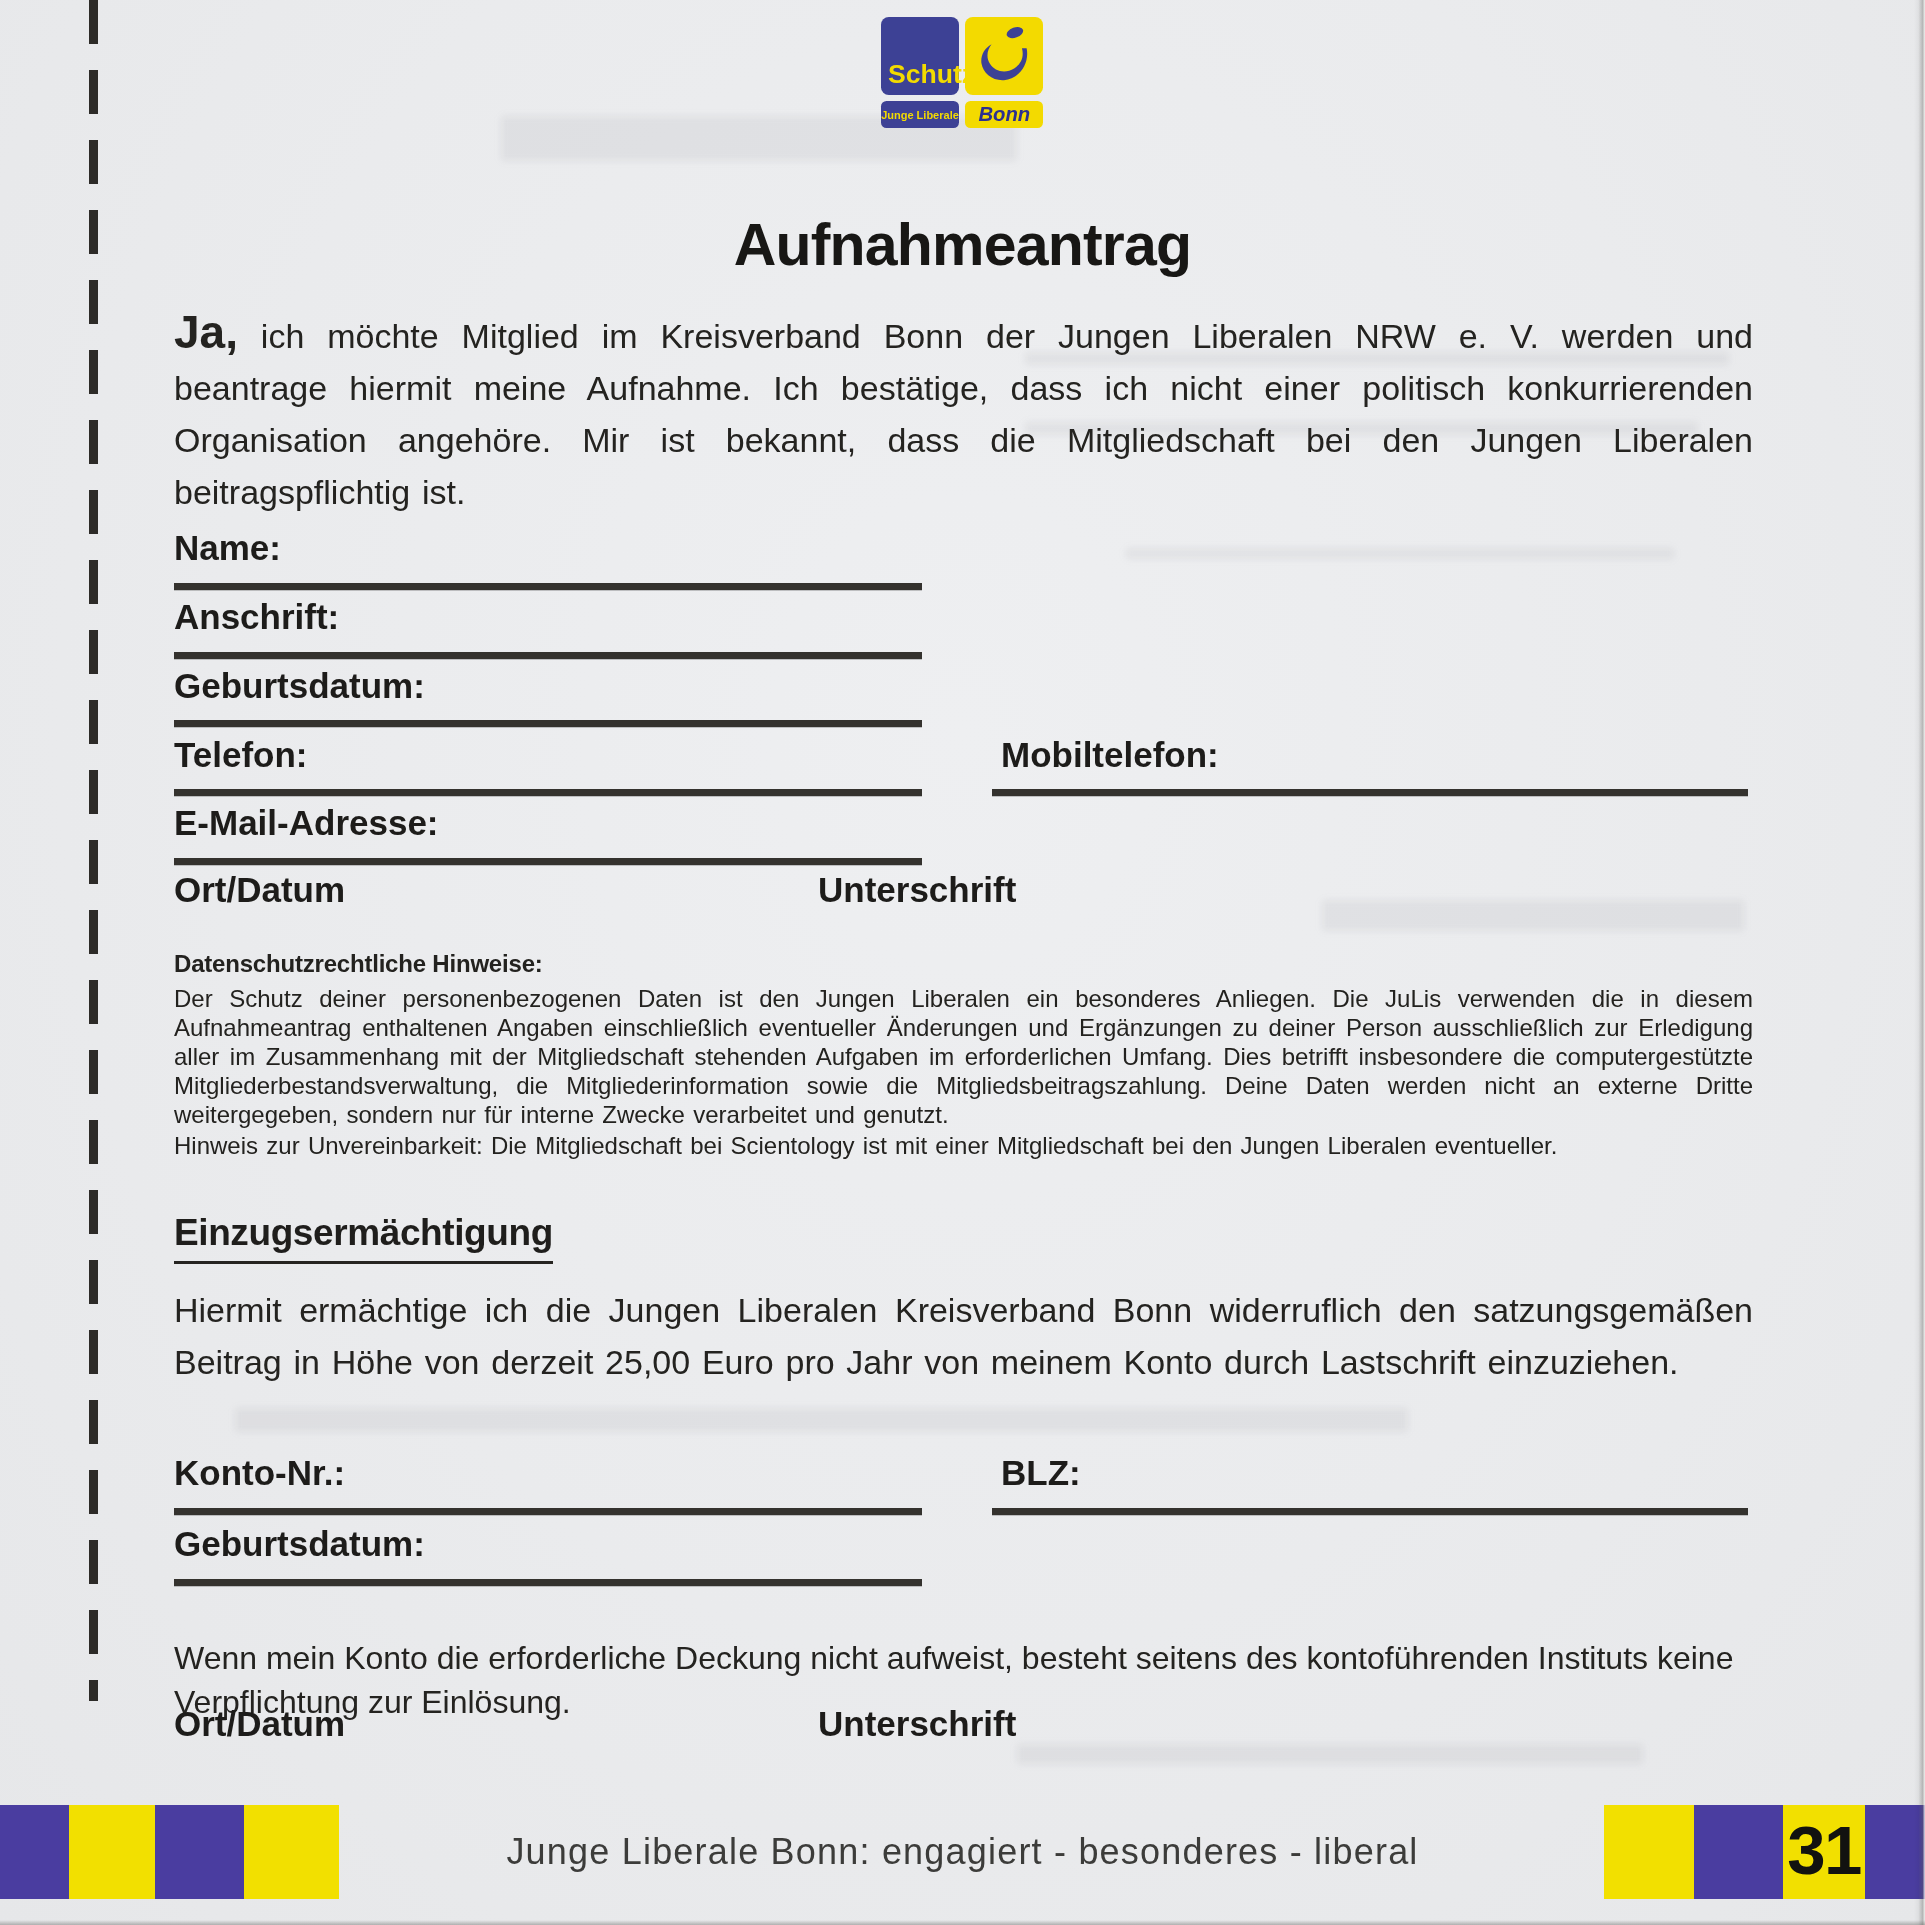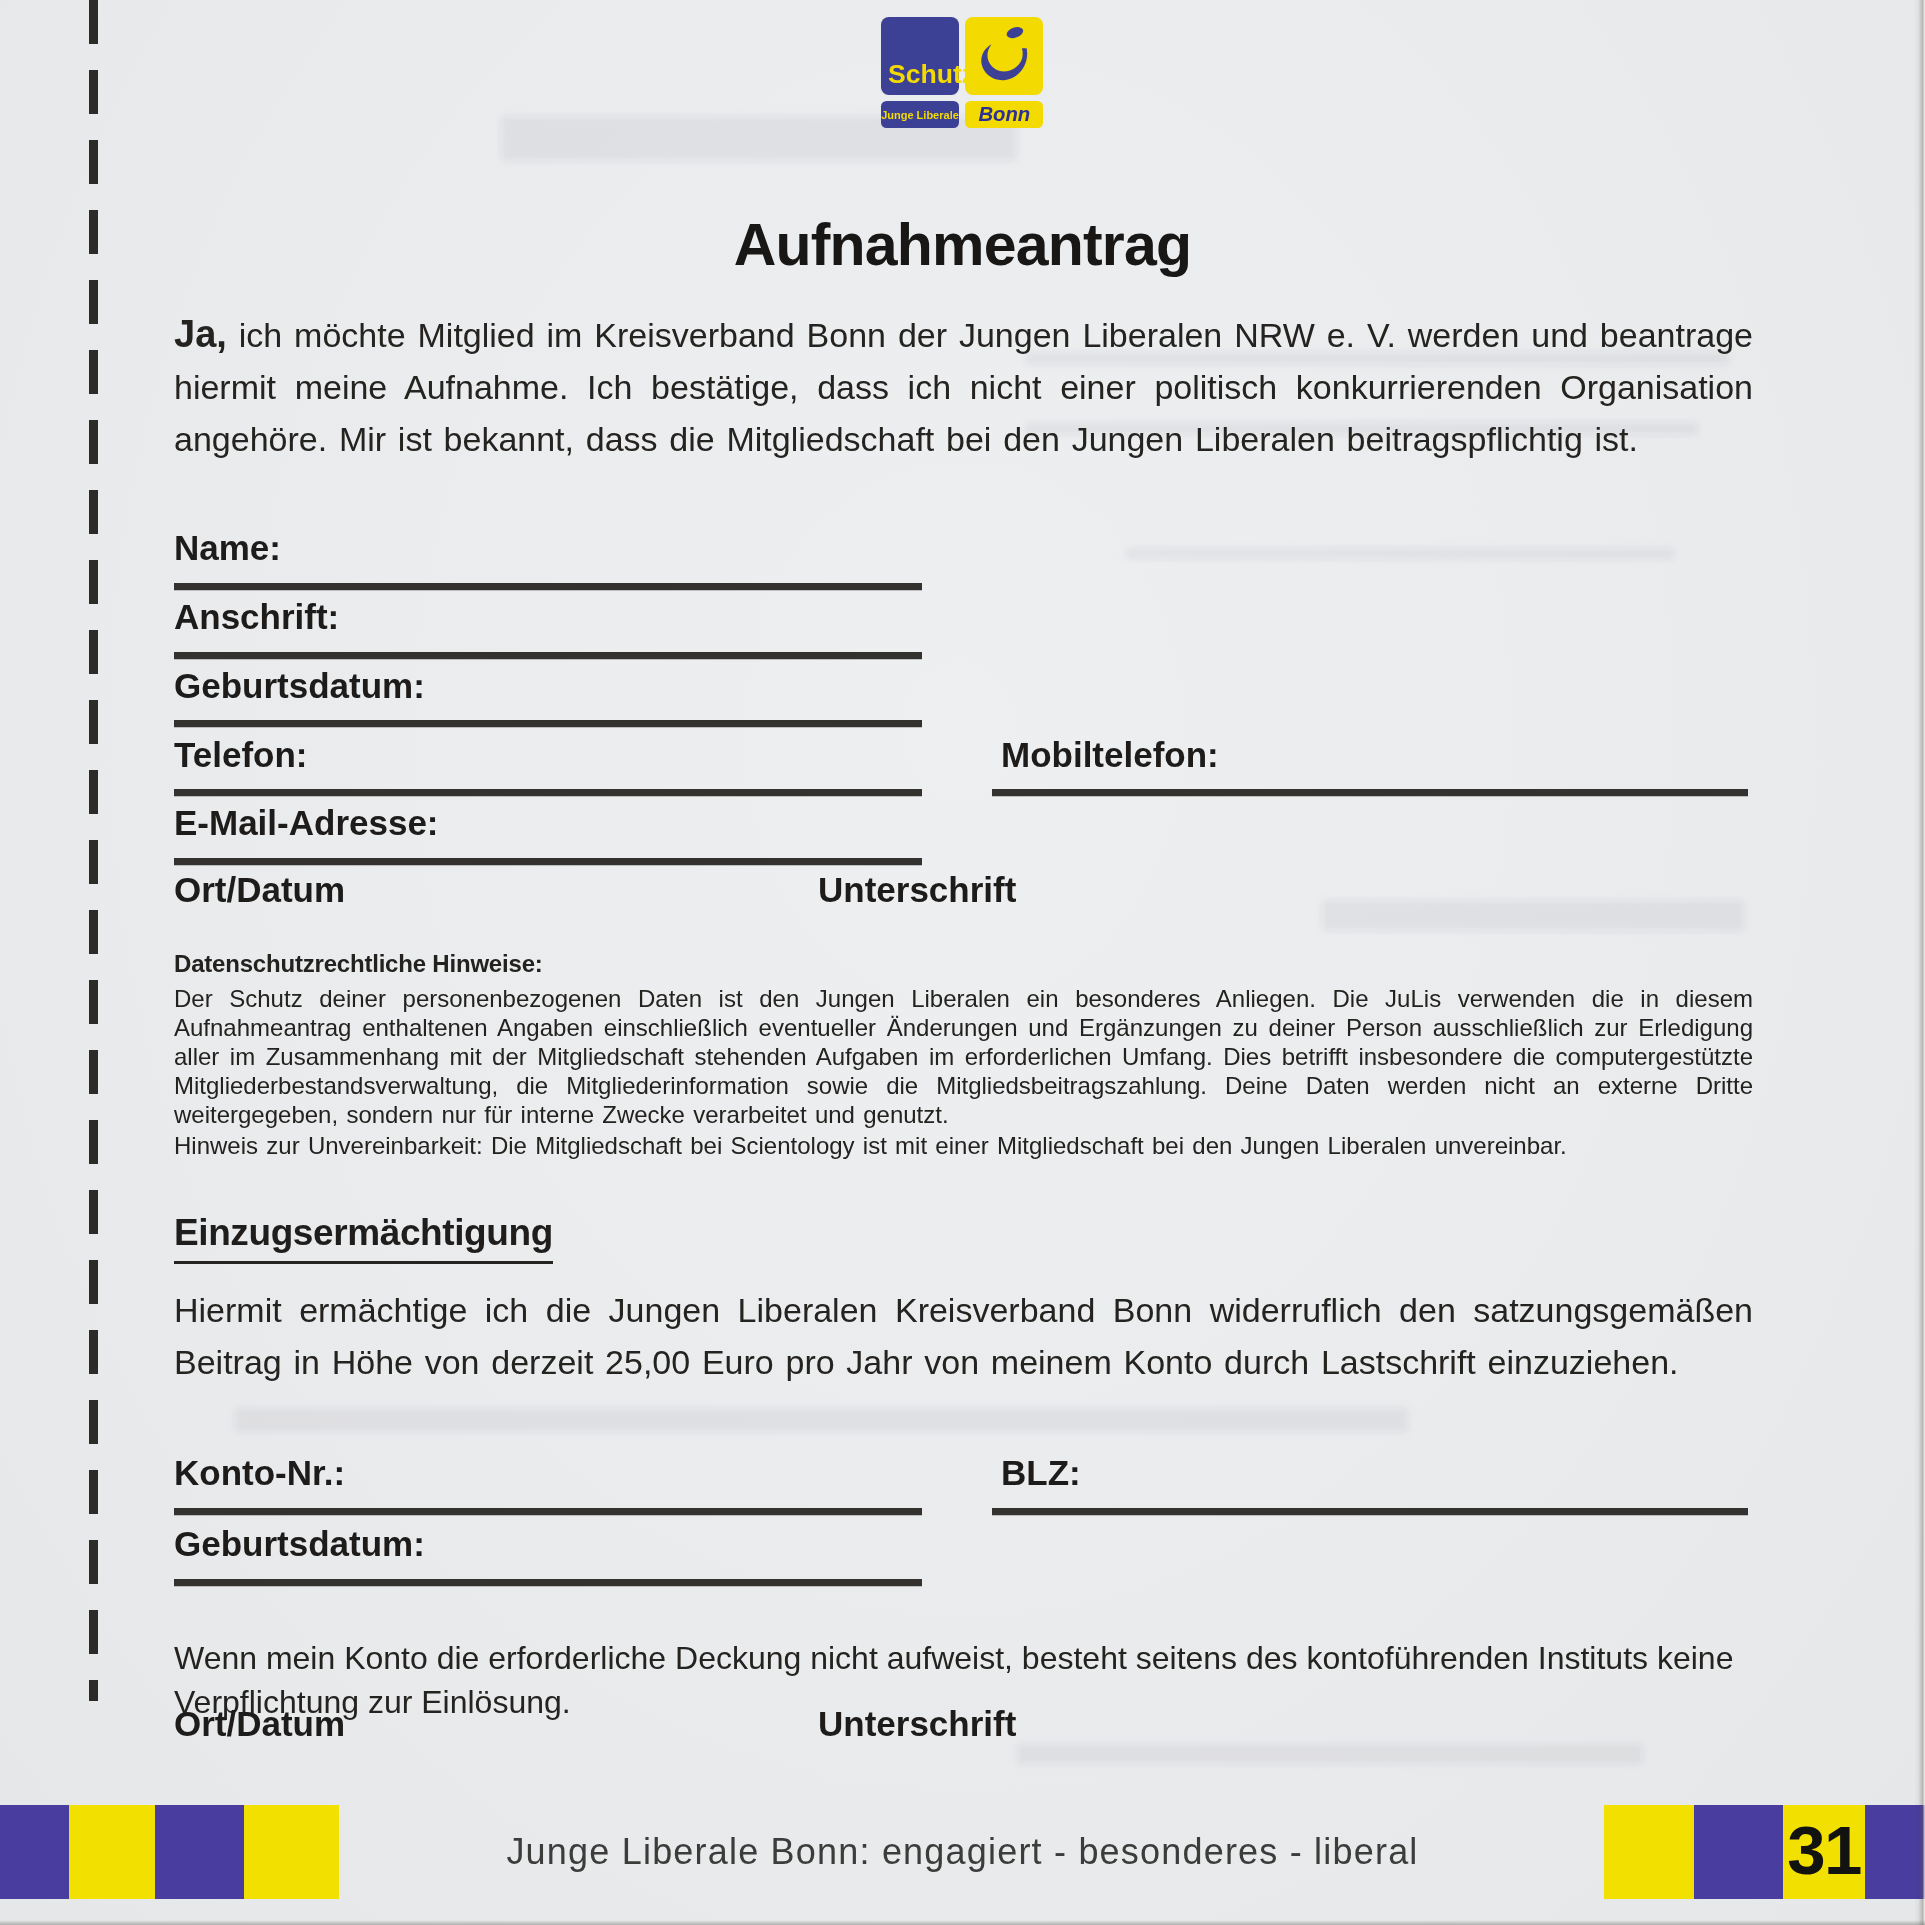--- a/index.html
+++ b/index.html
@@ -39,21 +39,21 @@
     font-size:26.6px;letter-spacing:0px;}
   .logo-tagline{color:#f3da00;font-weight:700;font-size:11px;white-space:nowrap;}
   .logo-city{color:#2c3090;font-weight:700;font-size:20.3px;font-style:italic;}
   .swoosh-svg{position:absolute;left:0;top:0;}
   
   .title{position:absolute;left:0;top:171px;width:100%;text-align:center;
     font-size:59px;font-weight:700;color:#181715;letter-spacing:-0.8px;}
   
   .intro{position:absolute;left:174px;top:275px;width:1579px;
     font-size:34px;line-height:52px;text-align:justify;word-spacing:2.3px;color:#242320;}
-  .intro .lead{font-size:38px;font-weight:700;line-height:1;letter-spacing:0;}
+  .intro .lead{font-size:46px;font-weight:700;line-height:1;letter-spacing:0;}
   b,.bold{font-weight:400;}
   
   .flabel{position:absolute;font-size:35px;font-weight:700;color:#1d1c1a;white-space:nowrap;}
   .fline{position:absolute;height:7px;background:#34322e;box-shadow:0 0.8px 0 rgba(0,0,0,.25);}
   .fline.left{left:174px;width:748px;}
   .fline.right{left:992px;width:756px;}
   
   .privacy{position:absolute;left:174px;top:950px;width:1579px;color:#23221f;}
   .privacy h3{margin:0 0 6.3px 0;font-size:24px;line-height:28px;font-weight:700;letter-spacing:-0.2px;}
   .privacy p{margin:0;font-size:24px;line-height:29px;text-align:justify;word-spacing:1.6px;}
@@ -136,21 +136,21 @@
 
   <span class="flabel" style="left:174px;top:803px;">E-Mail-Adresse:</span>
   <div class="fline left" style="top:858px;"></div>
 
   <span class="flabel" style="left:174px;top:870px;">Ort/Datum</span>
   <span class="flabel" style="left:818px;top:870px;">Unterschrift</span>
 
   <div class="privacy">
     <h3>Datenschutzrechtliche Hinweise:</h3>
     <p>Der Schutz deiner personenbezogenen Daten ist den Jungen Liberalen ein besonderes Anliegen. Die JuLis verwenden die in diesem Aufnahmeantrag enthaltenen Angaben einschließlich eventueller Änderungen und Ergänzungen zu deiner Person ausschließlich zur Erledigung aller im Zusammenhang mit der Mitgliedschaft stehenden Aufgaben im erforderlichen Umfang. Dies betrifft insbesondere die computergestützte Mitgliederbestandsverwaltung, die Mitgliederinformation sowie die Mitgliedsbeitragszahlung. Deine Daten werden nicht an externe Dritte weitergegeben, sondern nur für interne Zwecke verarbeitet und genutzt.</p>
-    <p class="hinweis"><span class="bold">Hinweis zur Unvereinbarkeit:</span><span> Die Mitgliedschaft bei Scientology ist mit einer Mitgliedschaft bei den Jungen Liberalen unvereinbar.</span></p>
+    <p class="hinweis"><span class="bold">Hinweis zur Unvereinbarkeit:</span><span> Die Mitgliedschaft bei Scientology ist mit einer Mitgliedschaft bei den Jungen Liberalen eventueller.</span></p>
   </div>
 
   <div class="debit">
     <h2>Einzugsermächtigung</h2>
     <p class="auth"><span>Hiermit ermächtige ich die Jungen Liberalen Kreisverband Bonn widerruflich den satzungsgemäßen Beitrag in Höhe von derzeit </span><span class="bold">25,00 Euro pro Jahr</span><span> von meinem Konto durch Lastschrift einzuziehen.</span></p>
   </div>
 
   <span class="flabel" style="left:174px;top:1453px;">Konto-Nr.:</span>
   <div class="fline left" style="top:1508px;"></div>
   <span class="flabel" style="left:1001px;top:1453px;">BLZ:</span>

